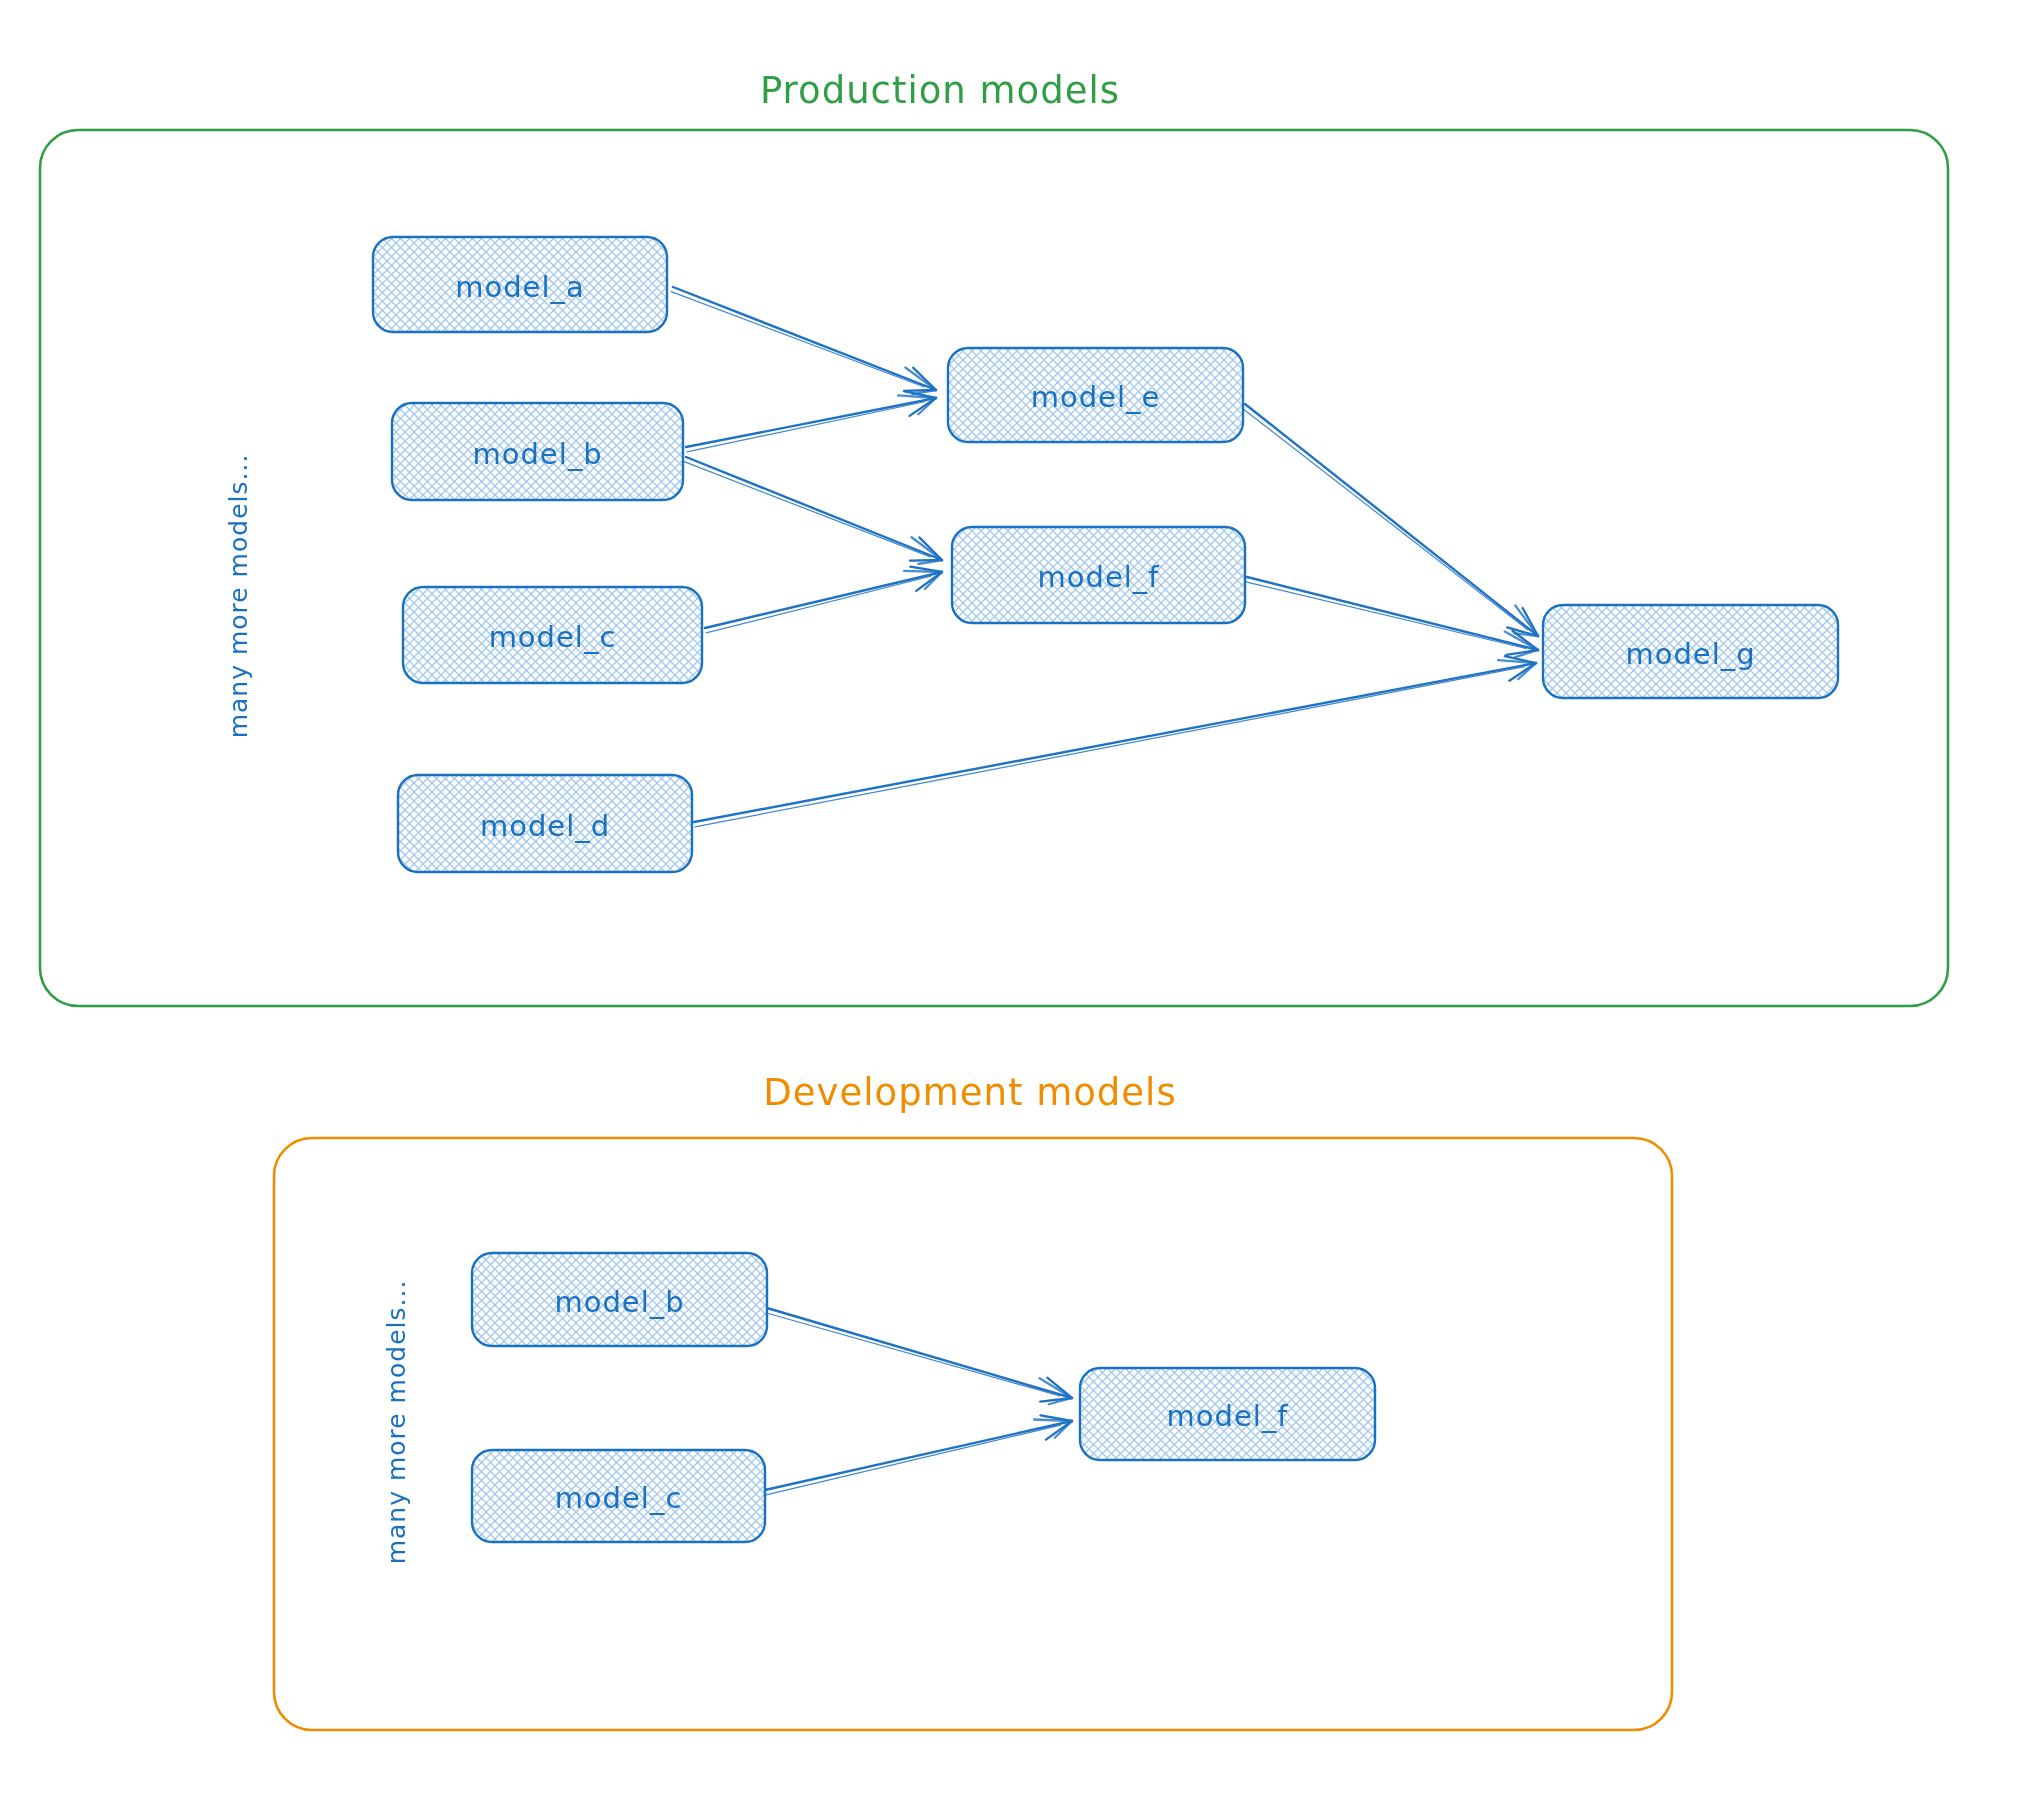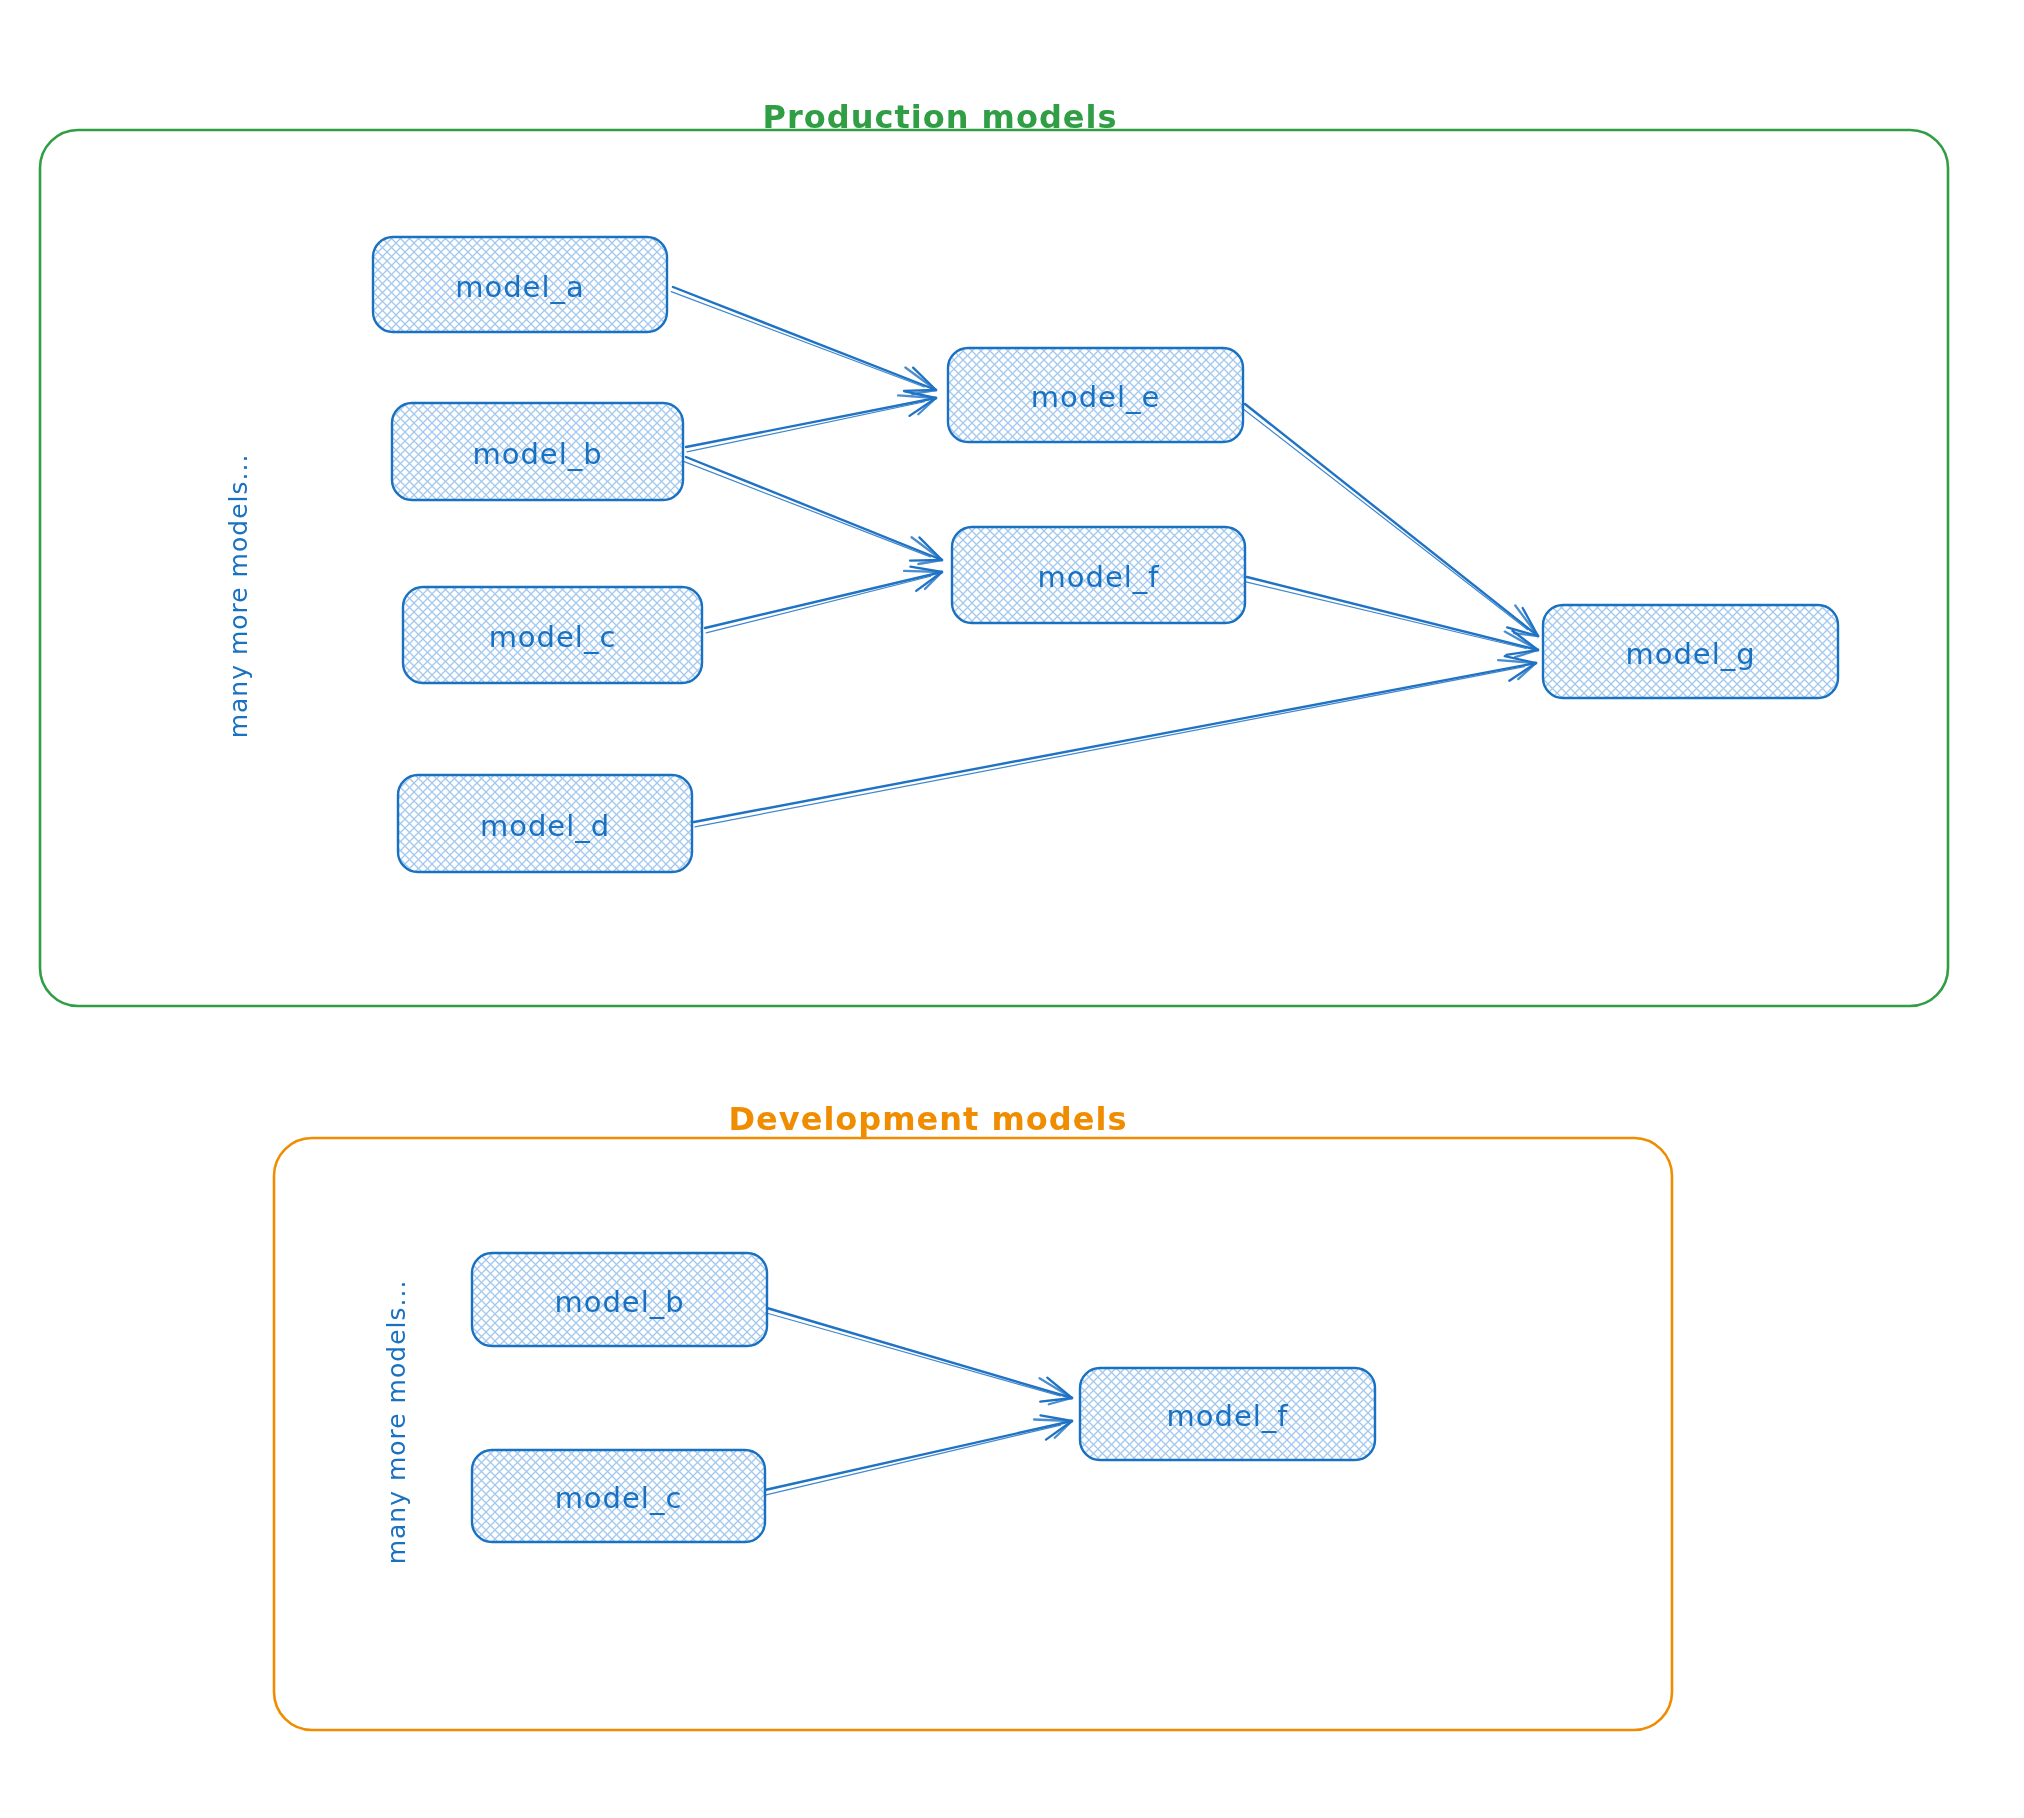--- a/index.html
+++ b/index.html
@@ -8,25 +8,24 @@
     width: 2024px;
     height: 1818px;
     background: #ffffff;
     font-family: "DejaVu Sans", sans-serif;
     overflow: hidden;
   }
   #diagram { position: absolute; left: 0; top: 0; }
   .section-title {
     position: absolute;
     transform: translate(-50%, -50%);
-    font-size: 32px;
+    font-size: 37px;
     letter-spacing: 1px;
     white-space: nowrap;
-    font-weight: 700;
-    margin-top: 27px;
+    font-weight: 400;
   }
   .side-label {
     position: absolute;
     transform: translate(-50%, -50%) rotate(-90deg);
     font-size: 25px;
     letter-spacing: 1px;
     white-space: nowrap;
     font-weight: 400;
   }
 </style>
@@ -156,18 +155,18 @@
         </g>
         <g>
           <rect x="1080" y="1368" width="295" height="92" rx="20" ry="20" fill="url(#hatch)" stroke="#1971c2" stroke-width="2.4"></rect>
           <text x="1227.5" y="1416" text-anchor="middle" dominant-baseline="central" fill="#1971c2" font-size="29" font-family="&quot;DejaVu Sans&quot;, sans-serif" letter-spacing="1">model_f</text>
         </g>
       </g>
     </svg>
 
   <div class="section-title" id="title-0" style="left: 940px; top: 90px; color: rgb(47, 158, 68);">Production models</div>
 
-  <div class="section-title" id="title-1" style="left: 928px; top: 1092px; color: rgb(240, 140, 0);">Development models</div>
+  <div class="section-title" id="title-1" style="left: 970px; top: 1092px; color: rgb(240, 140, 0);">Development models</div>
 
   <div class="side-label" id="side-0" style="left: 238px; top: 596px; color: rgb(25, 113, 194);">many more models...</div>
 
   <div class="side-label" id="side-1" style="left: 396px; top: 1422px; color: rgb(25, 113, 194);">many more models...</div>
 </div>
 
 </body></html>

